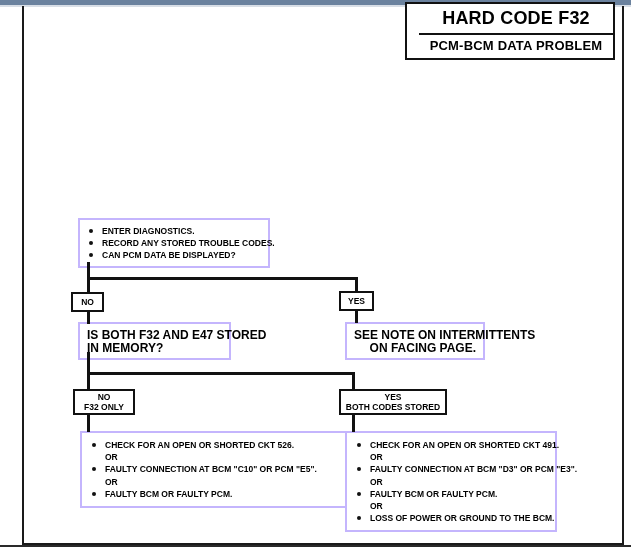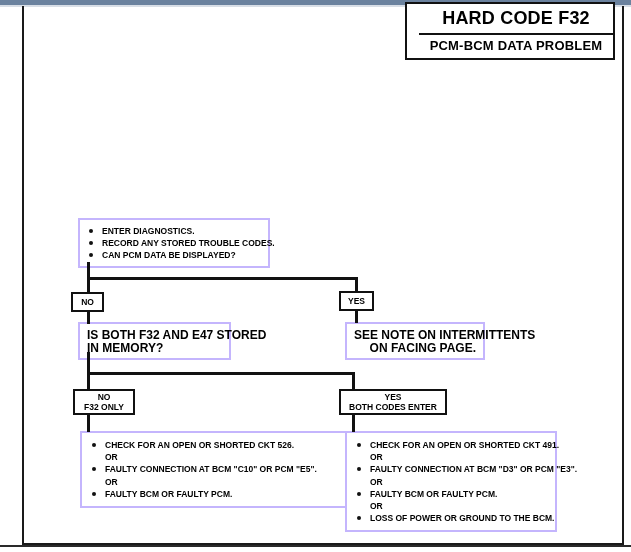--- a/index.html
+++ b/index.html
@@ -226,21 +226,21 @@
   <div class="vline" style="left:87px; top:372px; height:18px;"></div>
   <div class="vline" style="left:352px; top:372px; height:18px;"></div>
 
   <div class="chip chip-two-line" style="left:73px; top:389px; width:62px; height:26px;">
     <span>NO</span>
     <span>F32 ONLY</span>
   </div>
 
   <div class="chip chip-two-line" style="left:339px; top:389px; width:108px; height:26px;">
     <span>YES</span>
-    <span>BOTH CODES ENTER</span>
+    <span>BOTH CODES STORED</span>
   </div>
 
   <div class="vline" style="left:87px; top:414px; height:18px;"></div>
   <div class="vline" style="left:352px; top:414px; height:18px;"></div>
 
   <div class="node bullet-box" style="left:72px; top:431px; width:270px;">
     <ul class="bullet-list">
       <li class="bullet-item">CHECK FOR AN OPEN OR SHORTED CKT 526.</li>
       <li class="or-line">OR</li>
       <li class="bullet-item">FAULTY CONNECTION AT BCM "C10" OR PCM "E5".</li>

